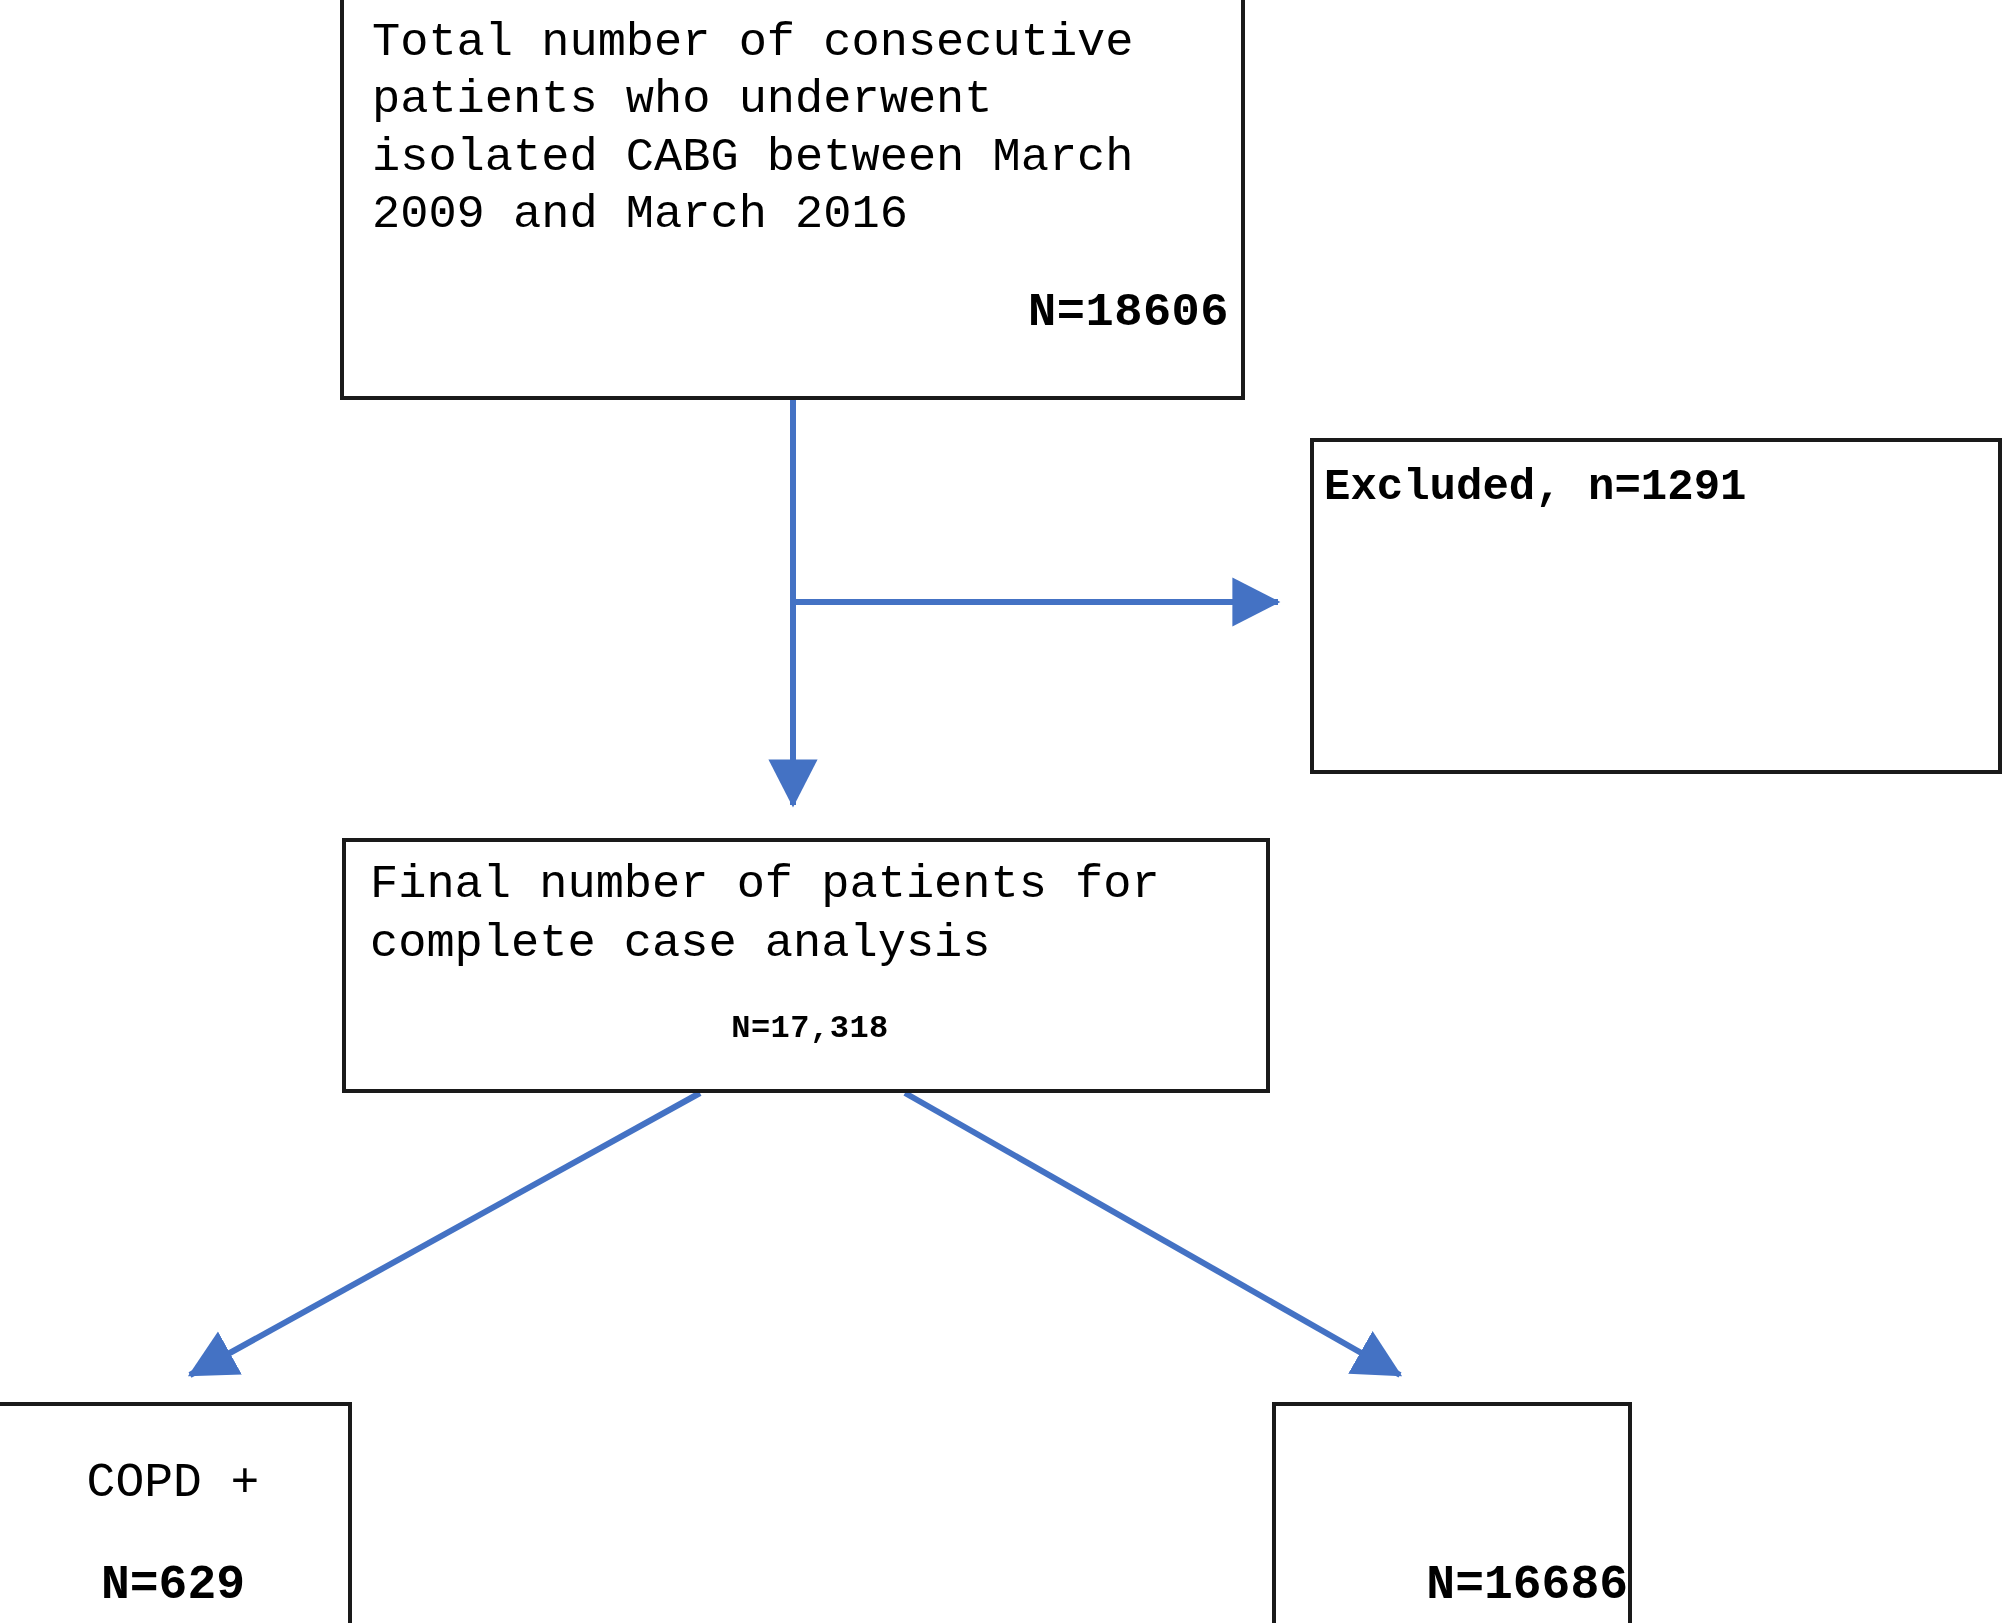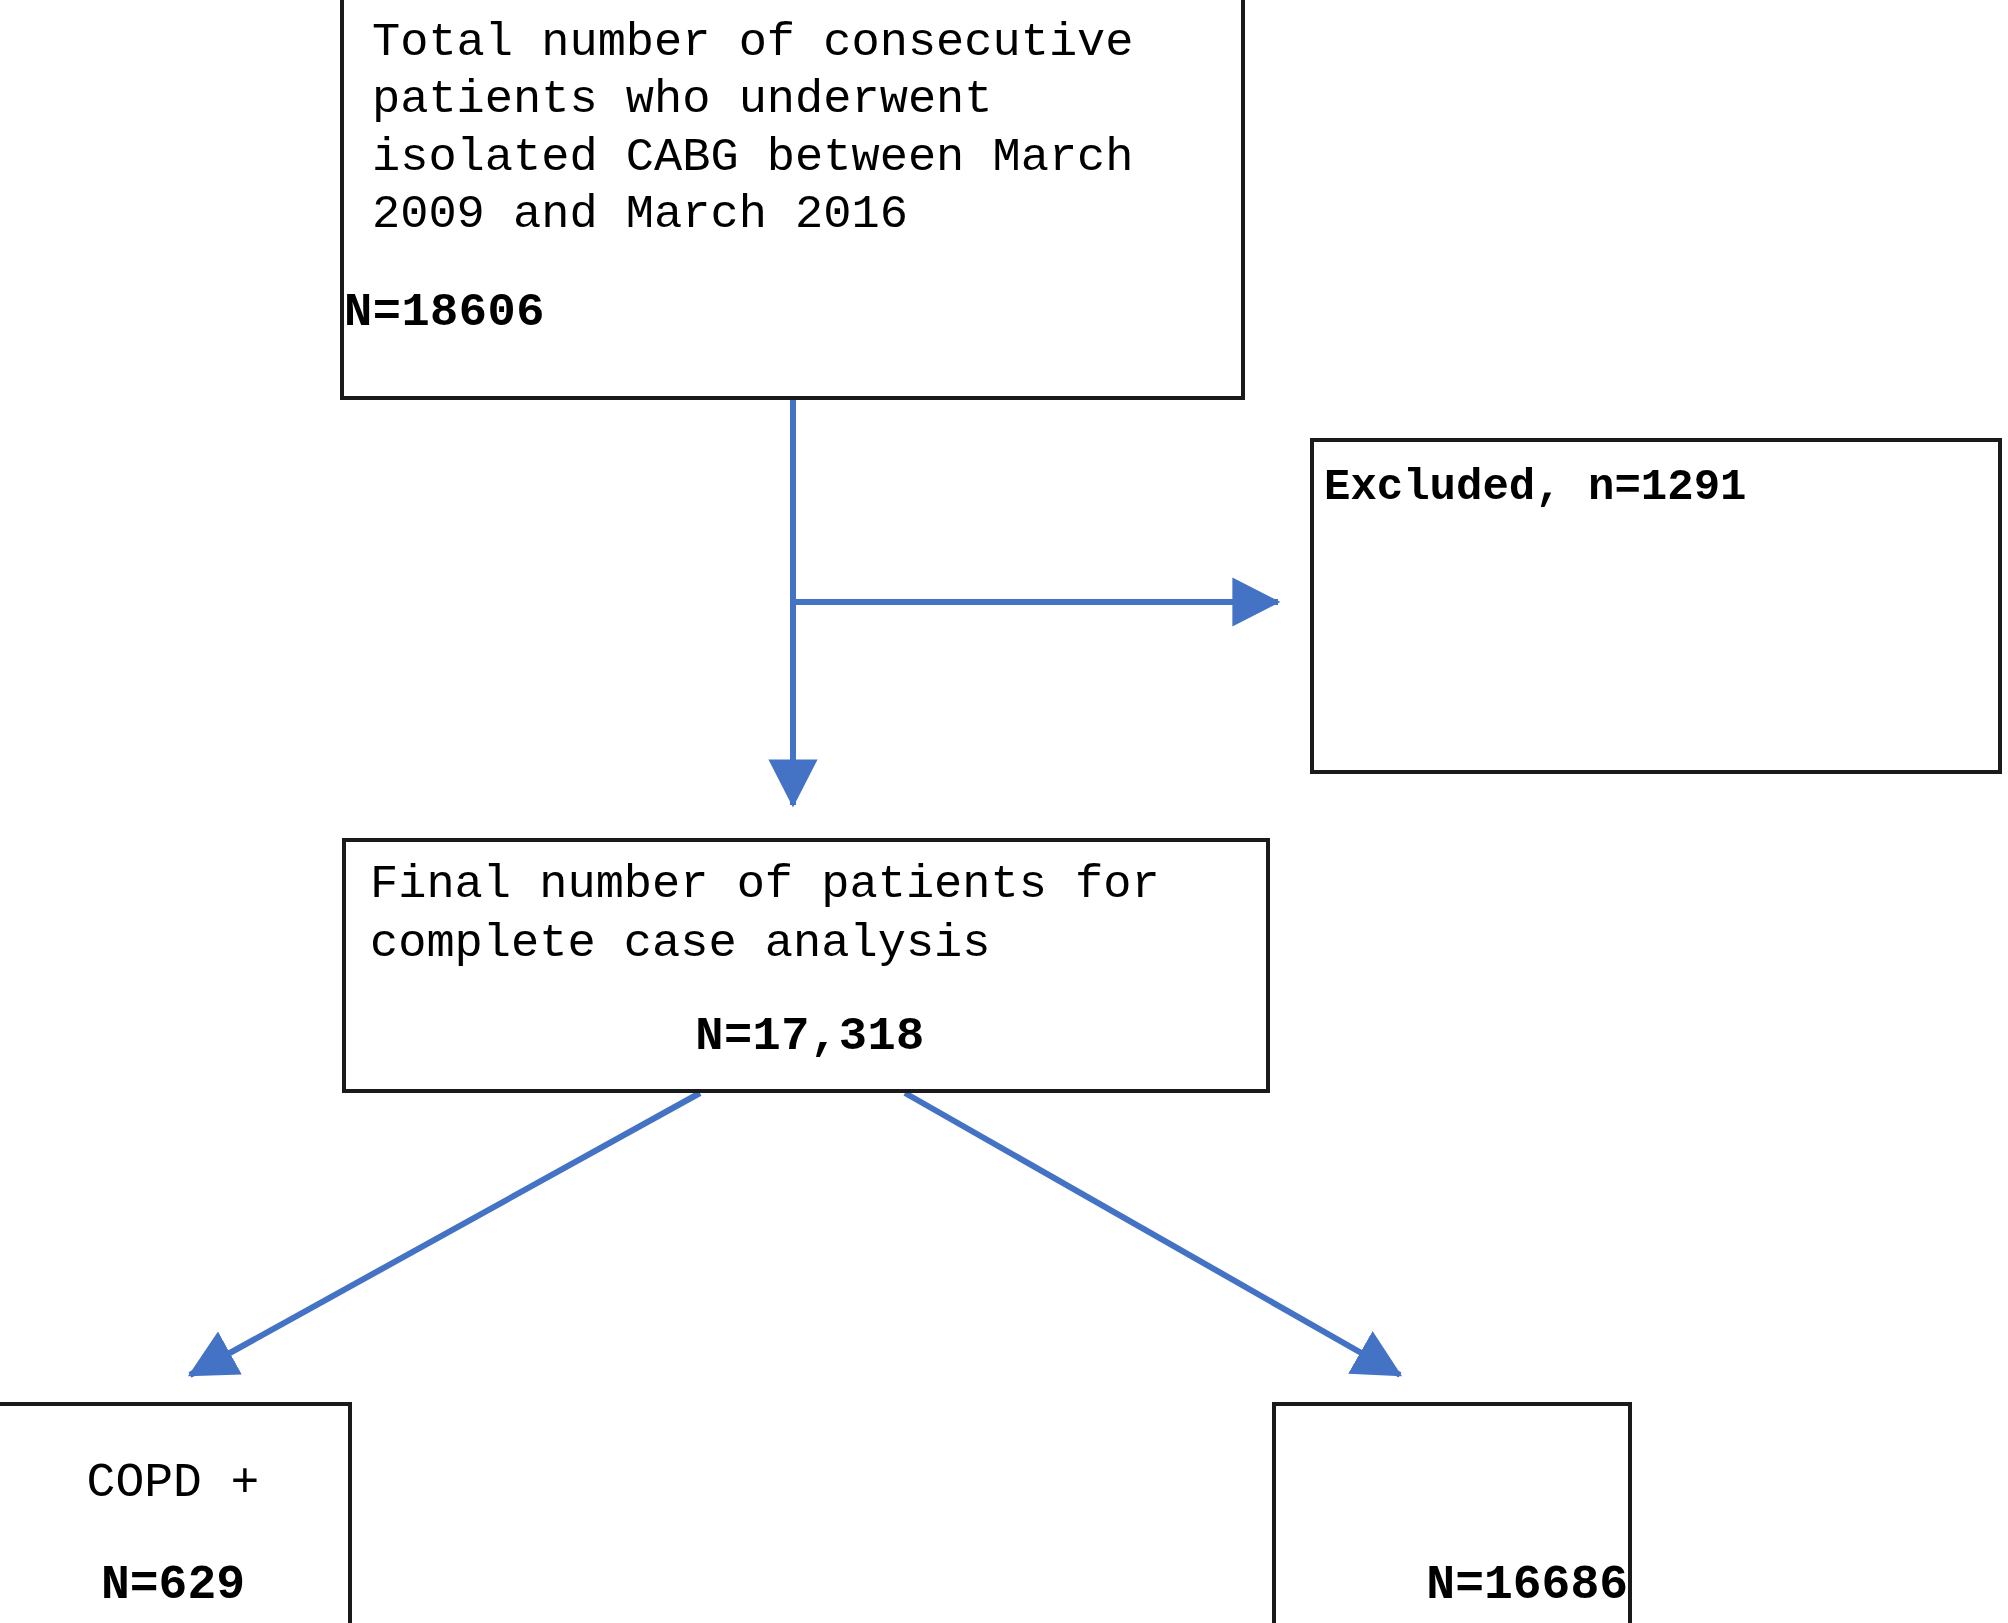--- a/index.html
+++ b/index.html
@@ -42,21 +42,21 @@
     font-size: 47px;
     line-height: 1.22;
     text-align: left;
   }
   #total-count {
     left: 0;
     right: 12px;
     top: 290px;
     font-size: 47px;
     font-weight: bold;
-    text-align: left;
+    text-align: right;
     letter-spacing: 0.5px;
   }
 
   
   #box-excluded {
     left: 1310px;
     top: 438px;
     width: 692px;
     height: 336px;
   }
@@ -89,21 +89,21 @@
     right: 14px;
     top: 14px;
     font-size: 47px;
     line-height: 1.25;
     text-align: left;
   }
   #final-count {
     left: 0;
     right: 0;
     top: 168px;
-    font-size: 47px;
+    font-size: 32px;
     font-weight: bold;
     text-align: center;
     letter-spacing: 0.5px;
     margin-left: 8px;
   }
 
   
   #median-note {
     position: absolute;
     left: 660px;

